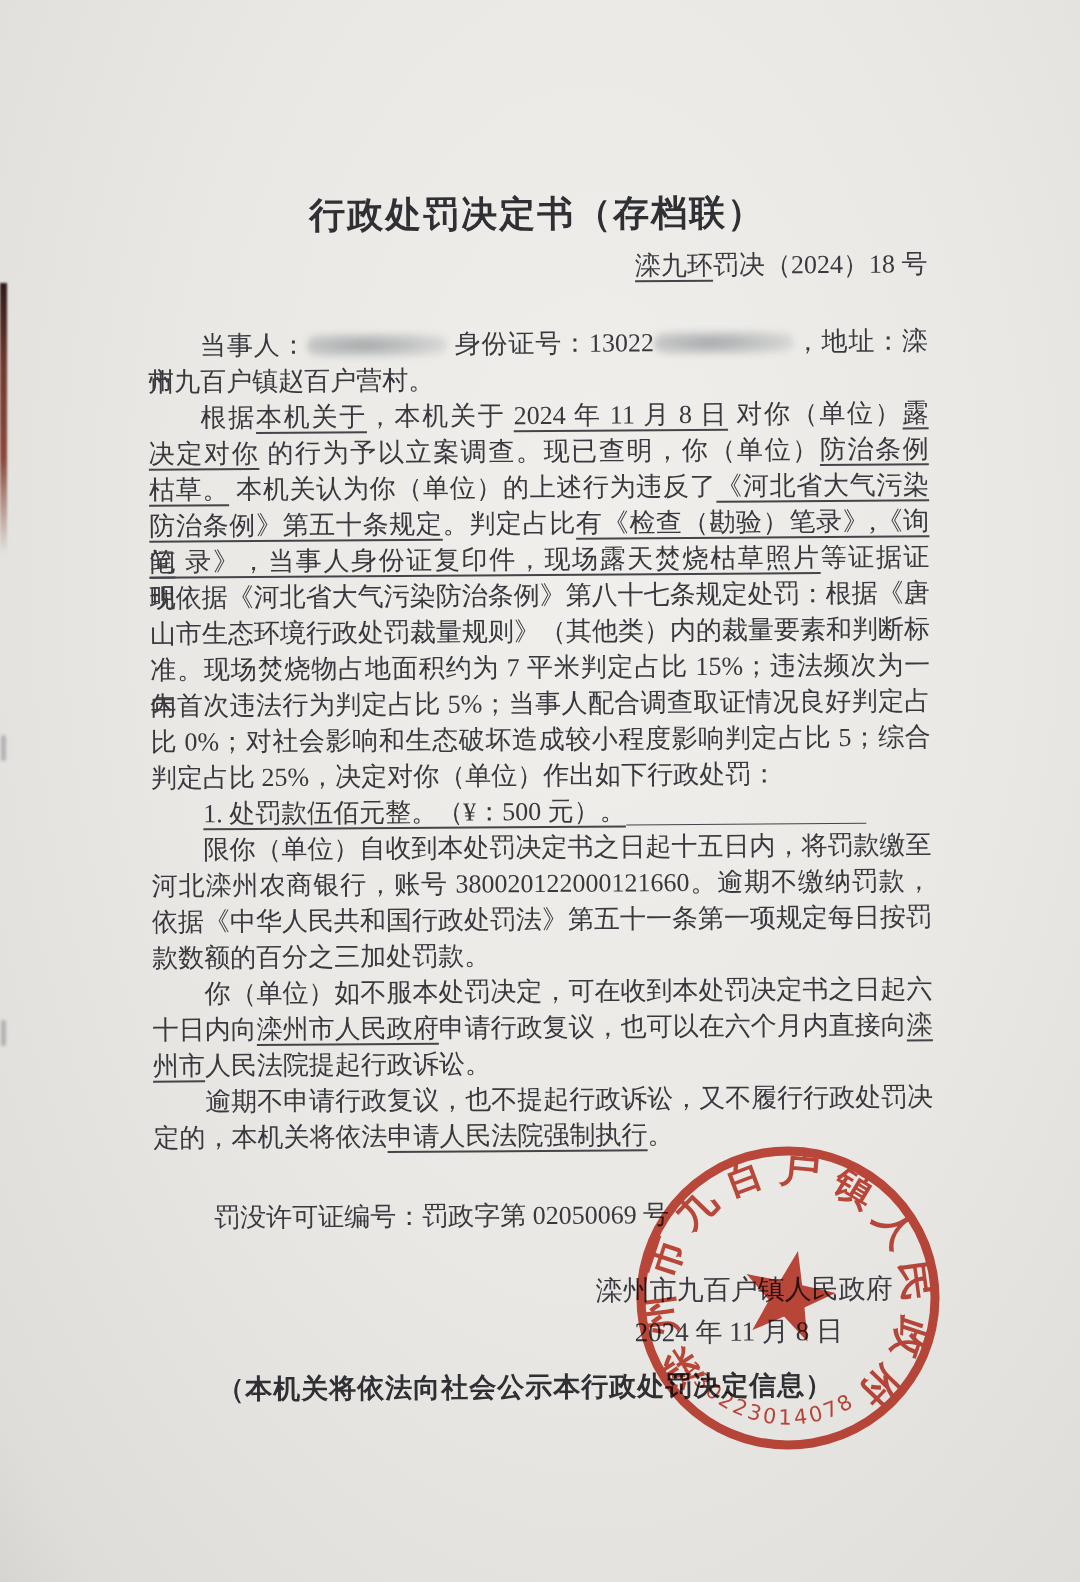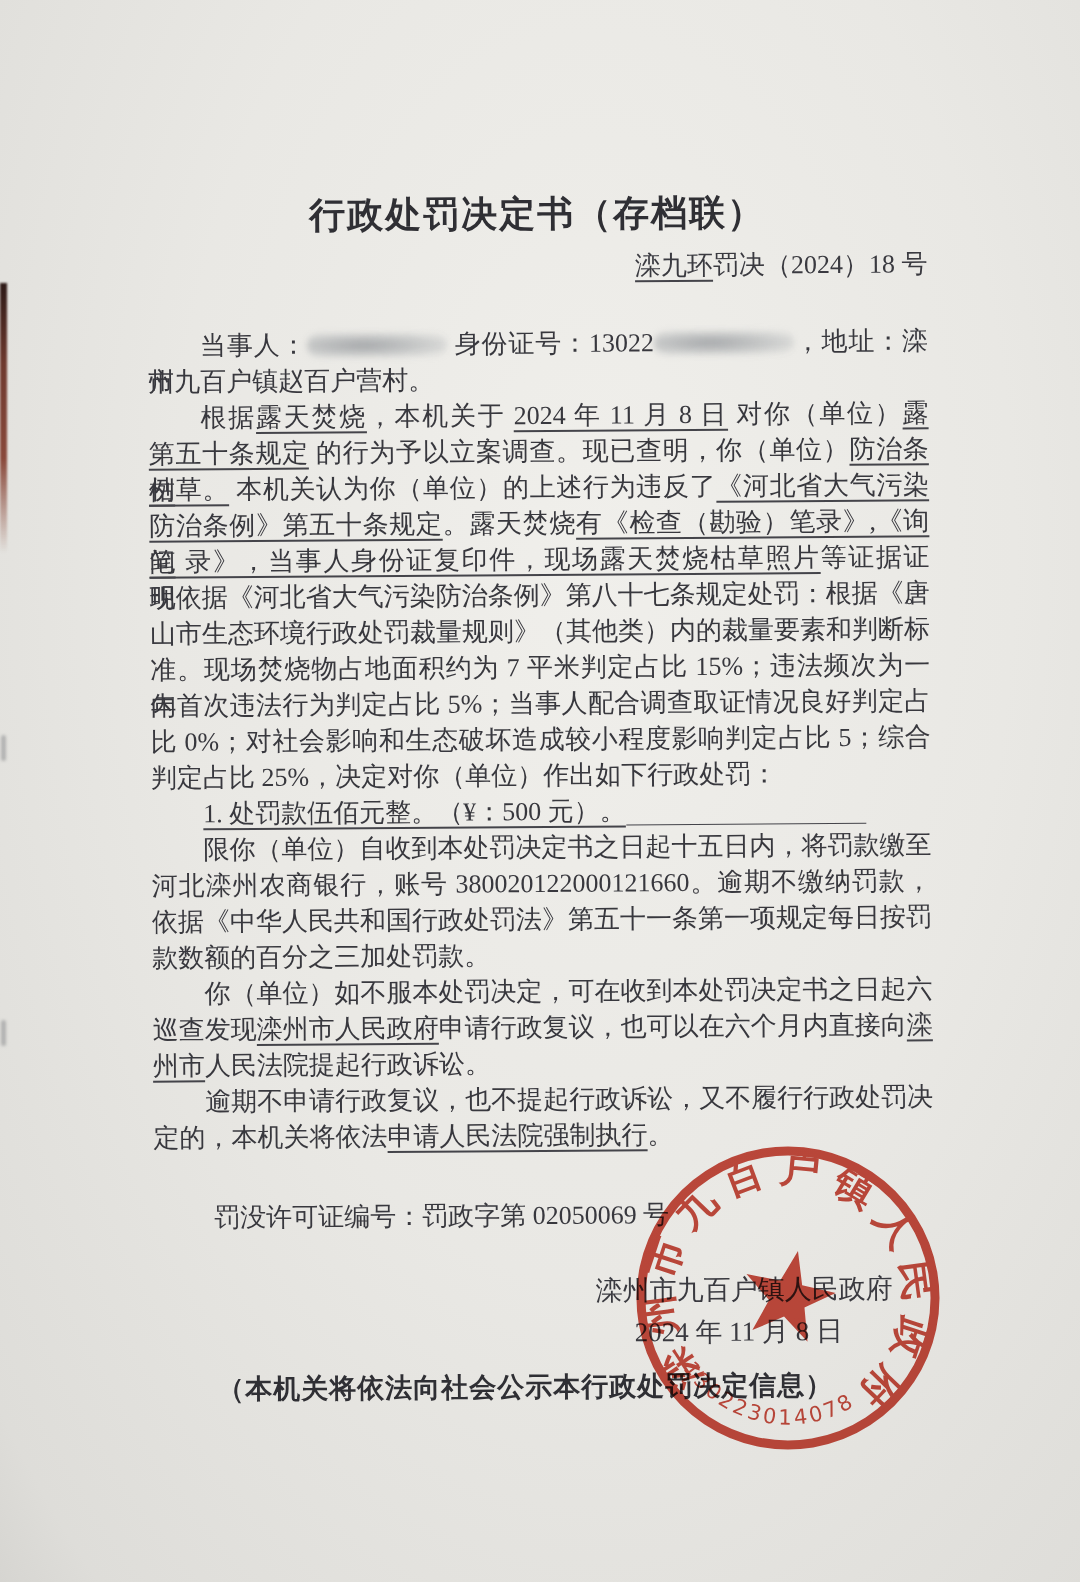--- a/index.html
+++ b/index.html
@@ -61,38 +61,38 @@
 </head>
 <body>
 
 <div class="sheet">
   <div class="title">行政处罚决定书（存档联）</div>
   <div class="doc-number"><span class="u">滦九环</span><span>罚决（2024）18 号</span></div>
 
   <div class="body-lines">
       <div class="line indent fw"><span>当事人：</span><span class="redact" style="width: 140px;"></span><span> 身份证号：13022</span><span class="redact" style="width: 140px;"></span><span>，地址：滦州</span></div>
       <div class="line"><span>市九百户镇赵百户营村。</span></div>
-      <div class="line indent fw"><span>根据</span><span class="u">露天焚烧</span><span>，本机关于 </span><span class="u">2024 年 11 月 8 日</span><span> 对你（单位）</span><span class="u">露</span></div>
-      <div class="line fw"><span class="u">第五十条规定</span><span> 的行为予以立案调查。现已查明，你（单位）</span><span class="u">防治条例</span></div>
+      <div class="line indent fw"><span>根据</span><span class="u">本机关于</span><span>，本机关于 </span><span class="u">2024 年 11 月 8 日</span><span> 对你（单位）</span><span class="u">露</span></div>
+      <div class="line fw"><span class="u">决定对你</span><span> 的行为予以立案调查。现已查明，你（单位）</span><span class="u">防治条例</span></div>
       <div class="line fw"><span class="u">枯草。</span><span> 本机关认为你（单位）的上述行为违反了</span><span class="u">《河北省大气污染</span></div>
-      <div class="line fw"><span class="u">防治条例》第五十条规定</span><span>。露天焚烧</span><span class="u">有《检查（勘验）笔录》,《询 问</span></div>
+      <div class="line fw"><span class="u">防治条例》第五十条规定</span><span>。判定占比</span><span class="u">有《检查（勘验）笔录》,《询 问</span></div>
       <div class="line fw"><span class="u">笔 录》，当事人身份证复印件，现场露天焚烧枯草照片</span><span>等证据证明。</span></div>
       <div class="line fw"><span>现依据《河北省大气污染防治条例》第八十七条规定处罚：根据《唐</span></div>
       <div class="line fw"><span>山市生态环境行政处罚裁量规则》（其他类）内的裁量要素和判断标</span></div>
       <div class="line fw"><span>准。现场焚烧物占地面积约为 7 平米判定占比 15%；违法频次为一年</span></div>
       <div class="line fw"><span>内首次违法行为判定占比 5%；当事人配合调查取证情况良好判定占</span></div>
       <div class="line fw"><span>比 0%；对社会影响和生态破坏造成较小程度影响判定占比 5；综合</span></div>
       <div class="line"><span>判定占比 25%，决定对你（单位）作出如下行政处罚：</span></div>
       <div class="line indent"><span class="u">1. 处罚款伍佰元整。（¥：500 元）。</span><span class="fill" style="width: 240px;"></span></div>
       <div class="line indent fw"><span>限你（单位）自收到本处罚决定书之日起十五日内，将罚款缴至</span></div>
       <div class="line fw"><span>河北滦州农商银行，账号 380020122000121660。逾期不缴纳罚款，</span></div>
       <div class="line fw"><span>依据《中华人民共和国行政处罚法》第五十一条第一项规定每日按罚</span></div>
       <div class="line"><span>款数额的百分之三加处罚款。</span></div>
       <div class="line indent fw"><span>你（单位）如不服本处罚决定，可在收到本处罚决定书之日起六</span></div>
-      <div class="line fw"><span>巡查发现</span><span class="u">滦州市人民政府</span><span>申请行政复议，也可以在六个月内直接向</span><span class="u">滦</span></div>
+      <div class="line fw"><span>十日内向</span><span class="u">滦州市人民政府</span><span>申请行政复议，也可以在六个月内直接向</span><span class="u">滦</span></div>
       <div class="line"><span class="u">州市</span><span>人民法院提起行政诉讼。</span></div>
       <div class="line indent fw"><span>逾期不申请行政复议，也不提起行政诉讼，又不履行行政处罚决</span></div>
       <div class="line"><span>定的，本机关将依法</span><span class="u">申请人民法院强制执行</span><span>。</span></div>
     </div>
 
   <div class="permit-line">罚没许可证编号：罚政字第 02050069 号</div>
 
   <div class="sig-agency">滦州市九百户镇人民政府</div>
   <div class="sig-date">2024 年 11 月 8 日</div>
 

